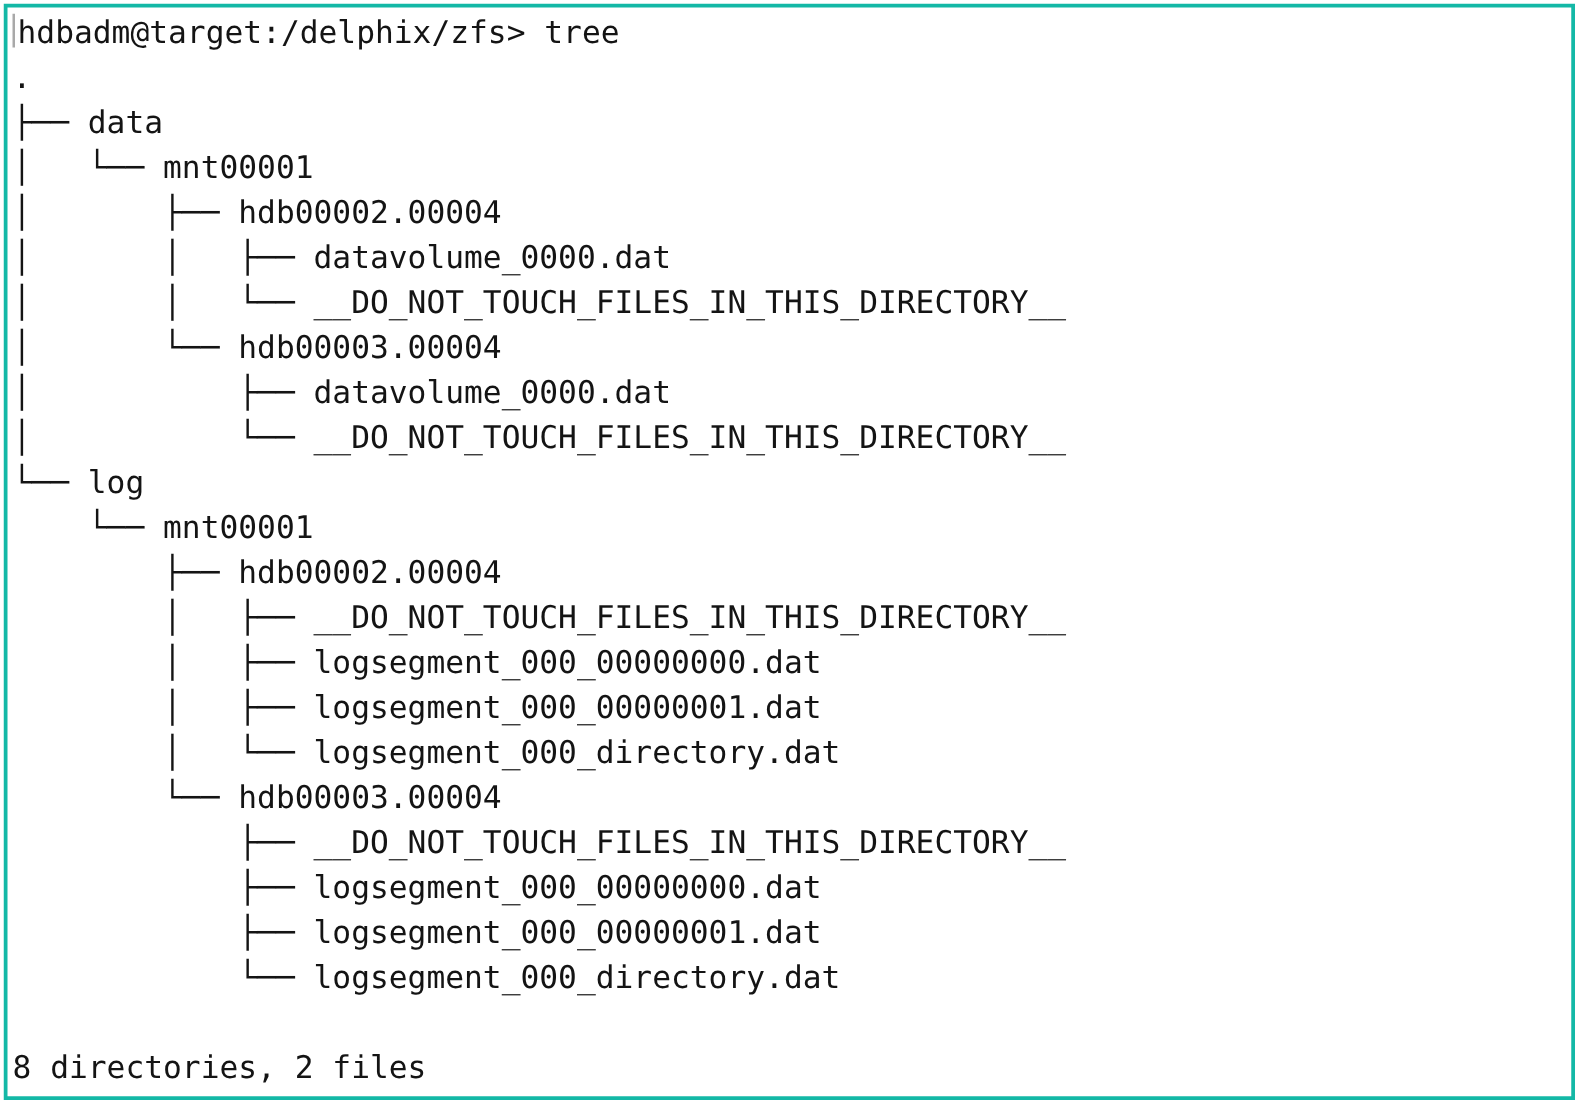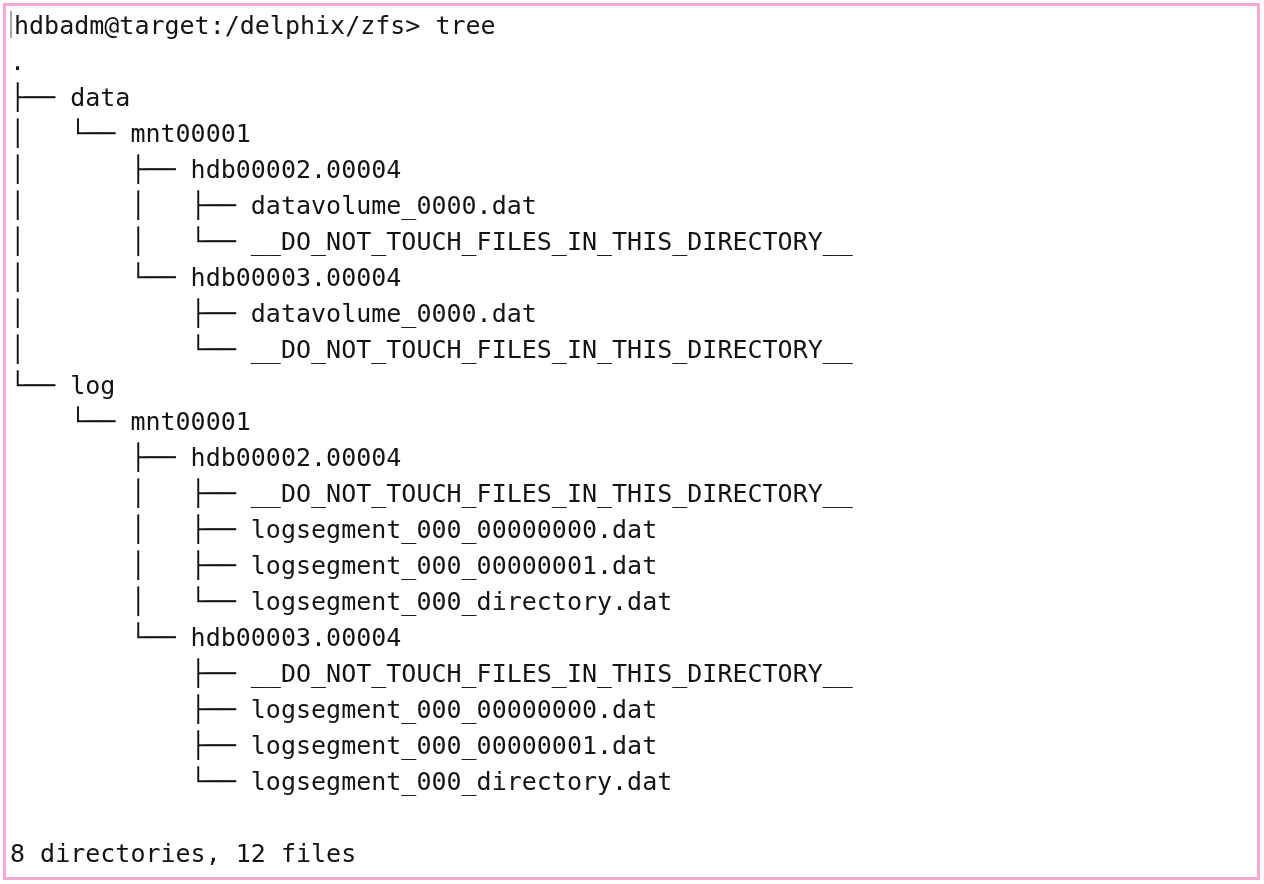--- a/index.html
+++ b/index.html
@@ -10,21 +10,21 @@
   body {
     width: 1264px;
     height: 884px;
     position: relative;
     font-family: "DejaVu Sans Mono", "Liberation Mono", monospace;
   }
   .terminal {
     position: absolute;
     top: 3px; left: 3px; right: 4px; bottom: 4px;
     background: #ffffff;
-    border: 3px solid #f9a8d4;
+    border: 3px solid #14b8a6;
     color: #141414;
     padding: 2px 6px 0 4px;
     overflow: hidden;
     box-sizing: border-box;
   }
   .line, pre.tree {
     font-family: "DejaVu Sans Mono", "Liberation Mono", monospace;
     font-size: 25px;
     line-height: 36px;
     white-space: pre;
@@ -61,14 +61,14 @@
         ├── hdb00002.00004
         │   ├── __DO_NOT_TOUCH_FILES_IN_THIS_DIRECTORY__
         │   ├── logsegment_000_00000000.dat
         │   ├── logsegment_000_00000001.dat
         │   └── logsegment_000_directory.dat
         └── hdb00003.00004
             ├── __DO_NOT_TOUCH_FILES_IN_THIS_DIRECTORY__
             ├── logsegment_000_00000000.dat
             ├── logsegment_000_00000001.dat
             └── logsegment_000_directory.dat</pre>
-  <div class="line summary">8 directories, 12 files</div>
+  <div class="line summary">8 directories, 2 files</div>
 </div>
 
 </body></html>

